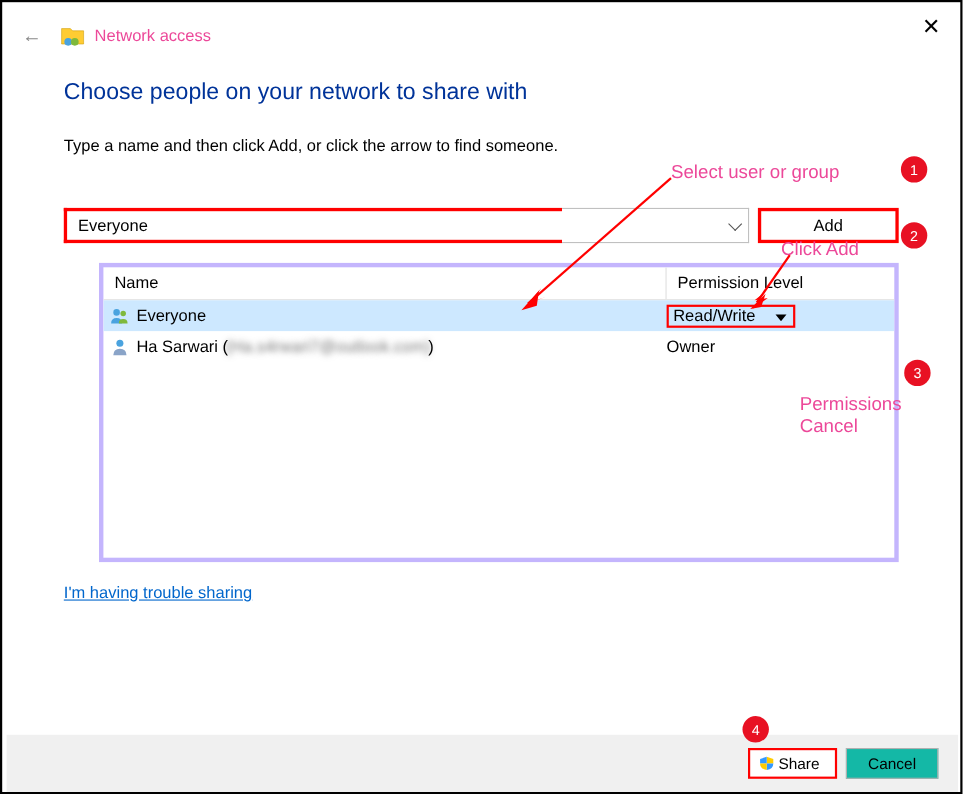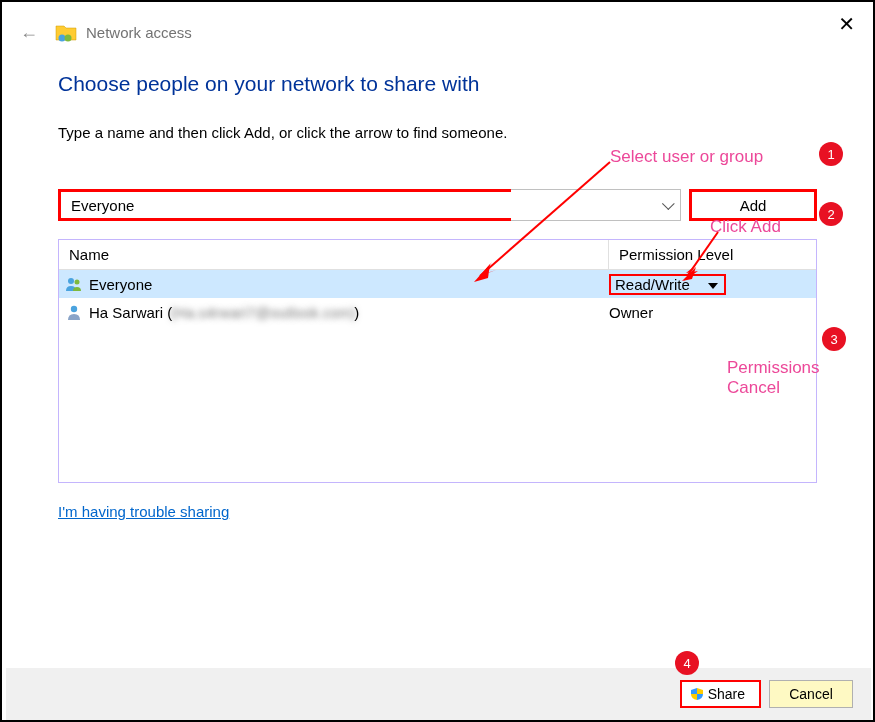--- a/index.html
+++ b/index.html
@@ -3,54 +3,54 @@
   <meta charset="utf-8">
   <style>
     * { box-sizing: border-box; margin: 0; padding: 0; font-family: "Segoe UI", Tahoma, sans-serif; }
     body { width: 875px; height: 722px; background: #fff; border: 2px solid #000; position: relative; }
     
     .close-x { position: absolute; top: 10px; right: 18px; font-size: 20px; color: #000; cursor: pointer; }
     
     .header { display: flex; align-items: center; padding: 18px 0 0 18px; gap: 16px; }
     .back-arrow { font-size: 18px; color: #8a8a8a; cursor: pointer; }
     .folder-icon { width: 24px; height: 24px; display: inline-block; }
-    .title { font-size: 15px; color: #737373; margin-left: -8px; }
+    .title { font-size: 15px; color: #ec4899; margin-left: -8px; }
     
     .content { padding: 28px 56px 0 56px; }
     .heading { color: #003399; font-size: 21px; font-weight: 400; margin-bottom: 28px; }
     .instruction { font-size: 15px; color: #000; margin-bottom: 48px; }
     
     .input-row { display: flex; gap: 8px; margin-bottom: 18px; }
     .name-input-container { flex: 1; display: flex; }
     .name-input { flex: 1; height: 32px; padding: 0 10px; font-size: 15px; border: 3px solid #ff0000; border-right: none; background: #fff; outline: none; }
     .dropdown-toggle { width: 170px; height: 32px; border: 1px solid #c0c0c0; border-left: none; background: #fff; position: relative; cursor: pointer; }
     .dropdown-toggle::after { content: ''; position: absolute; right: 10px; top: 12px; width: 8px; height: 8px; border-right: 1px solid #555; border-bottom: 1px solid #555; transform: rotate(45deg) translateY(-4px); }
     .add-btn { width: 128px; height: 32px; border: 3px solid #ff0000; background: #fff; font-size: 15px; cursor: pointer; }
     
-    .table { border: 1px solid #c4b5fd; height: 244px; overflow: hidden; }
+    .table { border: 4px solid #c4b5fd; height: 272px; overflow: hidden; margin-left: 32px; }
     .thead { display: flex; border-bottom: 1px solid #e0e0e0; }
     .th { padding: 6px 10px; font-size: 15px; }
     .th-name { flex: 1; border-right: 1px solid #e0e0e0; }
     .th-perm { width: 207px; }
     .tbody { }
     .trow { display: flex; align-items: center; height: 28px; padding-left: 6px; }
     .trow.selected { background: #cde8ff; }
     .user-icon { width: 18px; height: 18px; display: inline-block; margin-right: 6px; }
     .td-name { flex: 1; font-size: 15px; display: flex; align-items: center; }
     .td-perm { width: 207px; font-size: 15px; display: flex; align-items: center; position: relative; }
     .perm-box { border: 2px solid #ff0000; padding: 0 34px 0 4px; position: relative; }
     .perm-box::after { content: ''; position: absolute; right: 6px; top: 7px; border-left: 5px solid transparent; border-right: 5px solid transparent; border-top: 6px solid #000; }
     .email-blur { color: transparent; text-shadow: 0 0 6px rgba(0,0,0,0.55); }
     
     .help-link { display: inline-block; margin-top: 20px; color: #0066cc; font-size: 15px; text-decoration: underline; cursor: pointer; }
     
     .footer { position: absolute; bottom: 0; left: 4px; right: 2px; height: 52px; background: #f0f0f0; display: flex; align-items: center; justify-content: flex-end; padding-right: 18px; gap: 8px; }
     .share-btn { height: 28px; padding: 0 14px 0 8px; border: 2px solid #ff0000; background: #fff; font-size: 14px; display: flex; align-items: center; gap: 4px; cursor: pointer; }
     .shield { width: 14px; height: 14px; display: inline-block; }
-    .cancel-btn { height: 28px; width: 84px; border: 1px solid #b0b0b0; background: #fef9c3; font-size: 14px; cursor: pointer; }
+    .cancel-btn { height: 28px; width: 84px; border: 1px solid #b0b0b0; background: #14b8a6; font-size: 14px; cursor: pointer; }
     
     
     .anno { position: absolute; color: #ec4899; font-size: 17px; pointer-events: none; }
     .badge { width: 24px; height: 24px; border-radius: 50%; background: #e81123; color: #fff; display: flex; align-items: center; justify-content: center; font-size: 13px; position: absolute; pointer-events: none; }
     svg.arrow { position: absolute; pointer-events: none; }
   </style>
 </head>
 <body>
 
 <span class="close-x">✕</span>

